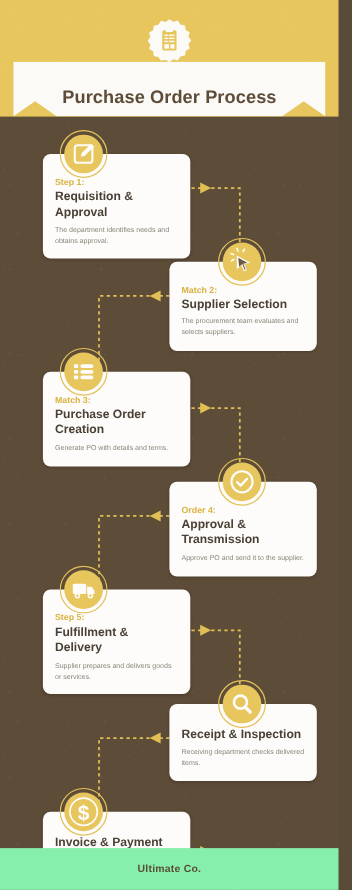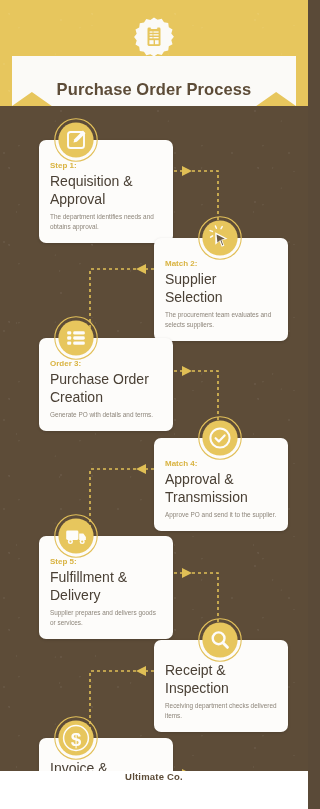--- a/index.html
+++ b/index.html
@@ -90,23 +90,23 @@
     letter-spacing: .1px;
     padding-bottom: 2px;
   }
 
   
   .footer-band {
     position: absolute;
     bottom: 0; left: 0;
     width: 308px;
     height: 38px;
-    background: #ffffff;
+    background: #86efac;
     display: flex;
-    align-items: flex-start;
+    align-items: center;
     justify-content: center;
     z-index: 6;
   }
   .footer-text {
     font-size: 9.5px;
     font-weight: bold;
     color: #5d4c38;
     letter-spacing: .2px;
   }
 
@@ -158,22 +158,22 @@
   .step-icon svg { display: block; width: 44px; height: 44px; }
 
   .step-no {
     font-size: 8px;
     font-weight: bold;
     color: #d9b341;
     line-height: 1.25;
     margin-bottom: 1px;
   }
   .step-title {
-    font-size: 14px;
-    font-weight: normal;
+    font-size: 11px;
+    font-weight: bold;
     color: #4a4035;
     line-height: 1.3;
     margin-bottom: 4px;
   }
   .step-desc {
     font-size: 6.4px;
     color: #8d857a;
     line-height: 1.55;
   }
 </style>
@@ -295,37 +295,37 @@
             <rect x="13.2" y="15.2" width="4" height="3.4" rx="1"></rect>
             <rect x="19.2" y="15.2" width="11.6" height="3.4" rx="1.4"></rect>
             <rect x="13.2" y="20.3" width="4" height="3.4" rx="1"></rect>
             <rect x="19.2" y="20.3" width="11.6" height="3.4" rx="1.4"></rect>
             <rect x="13.2" y="25.4" width="4" height="3.4" rx="1"></rect>
             <rect x="19.2" y="25.4" width="11.6" height="3.4" rx="1.4"></rect>
           </g>
         </svg>
       </div>
       <div class="card">
-        <div class="step-no">Order 3:</div>
+        <div class="step-no">Match 3:</div>
         <div class="step-title">Purchase Order Creation</div>
         <div class="step-desc">Generate PO with details and terms.</div>
       </div>
     </div>
 
     <div class="step right" style="top:332px">
       <div class="step-icon">
         <svg viewBox="0 0 44 44" xmlns="http://www.w3.org/2000/svg">
           <circle cx="22" cy="22" r="21.2" fill="none" stroke="#e2c05a" stroke-width="1.1"></circle>
           <circle cx="22" cy="22" r="17.6" fill="#e7c65d"></circle>
           <circle cx="22" cy="22" r="9.6" fill="none" stroke="#fdfcfa" stroke-width="2"></circle>
           <path d="M17.6 22.2l3.2 3.2 5.8-6" fill="none" stroke="#fdfcfa" stroke-width="2.2" stroke-linecap="round" stroke-linejoin="round"></path>
         </svg>
       </div>
       <div class="card">
-        <div class="step-no">Match 4:</div>
+        <div class="step-no">Order 4:</div>
         <div class="step-title">Approval &amp; Transmission</div>
         <div class="step-desc">Approve PO and send it to the supplier.</div>
       </div>
     </div>
 
     <div class="step left" style="top:430px">
       <div class="step-icon">
         <svg viewBox="0 0 44 44" xmlns="http://www.w3.org/2000/svg">
           <circle cx="22" cy="22" r="21.2" fill="none" stroke="#e2c05a" stroke-width="1.1"></circle>
           <circle cx="22" cy="22" r="17.6" fill="#e7c65d"></circle>

